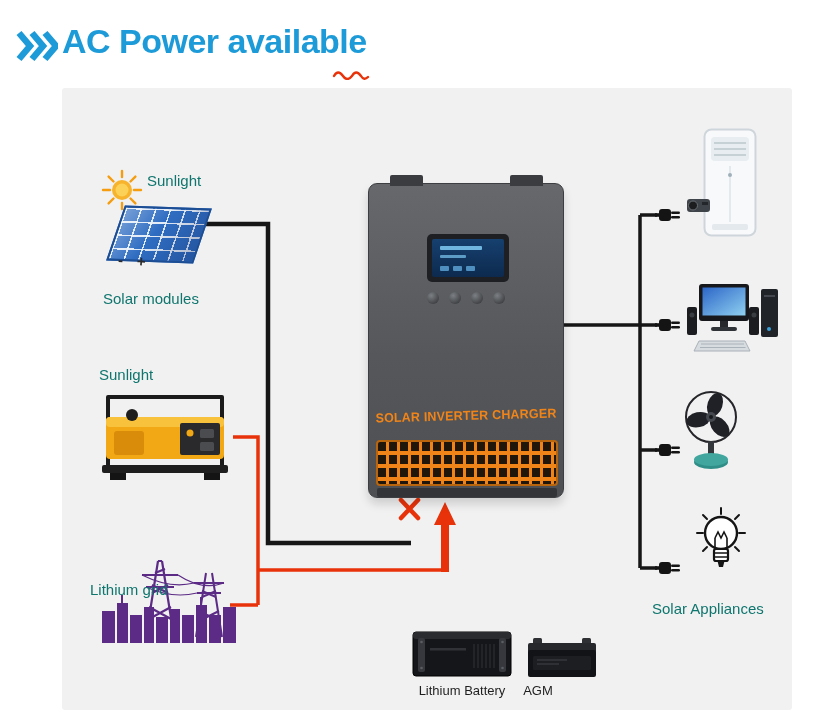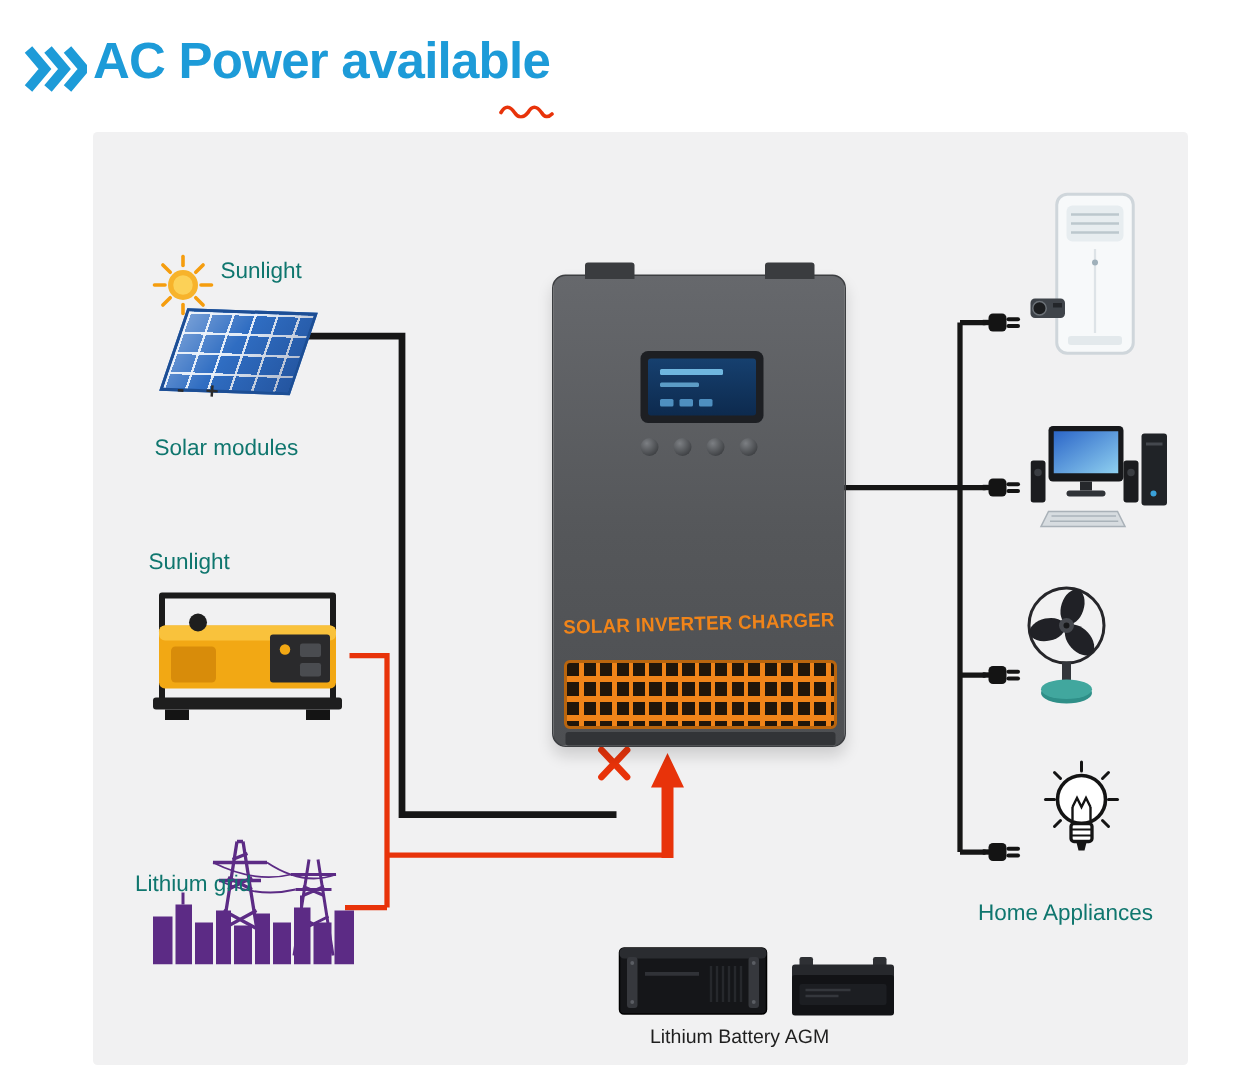--- a/index.html
+++ b/index.html
@@ -79,21 +79,21 @@
   #plug-ac{top:208px;} #plug-pc{top:318px;} #plug-fan{top:443px;} #plug-bulb{top:561px;}
   #ac-unit{left:703px;top:128px;width:54px;height:112px;}
   #camera{left:684px;top:193px;width:28px;height:24px;z-index:3;}
   #computer{left:687px;top:283px;width:92px;height:70px;}
   #fan{left:684px;top:390px;width:56px;height:82px;}
   #bulb{left:695px;top:505px;width:52px;height:76px;}
   #appliances-label{left:652px;top:600px;}
 
   
   #lithium{left:412px;top:624px;width:100px;height:56px;}
-  #lithium-label{left:404px;top:683px;width:116px;text-align:right;}
+  #lithium-label{left:404px;top:683px;width:116px;}
   #agm{left:527px;top:636px;width:70px;height:42px;}
   #agm-label{left:503px;top:683px;width:70px;}
 </style>
 </head>
 <body>
 
 <div id="stage">
 
   <div id="title-icon" class="abs">
     <svg viewBox="0 0 42 32">
@@ -325,21 +325,21 @@
         <line x1="8" y1="46" x2="12" y2="42"></line>
       </g>
       <circle cx="26" cy="28" r="16" fill="#ffffff" stroke="#141414" stroke-width="2.4"></circle>
       <path d="M20,33 L23,27 L26,33 L29,27 L32,33" fill="none" stroke="#141414" stroke-width="1.6"></path>
       <path d="M20,33 V42 M32,33 V42" stroke="#141414" stroke-width="1.6"></path>
       <rect x="19" y="44" width="14" height="12" rx="2" fill="#fff" stroke="#141414" stroke-width="2.2"></rect>
       <path d="M19,48 H33 M19,52 H33" stroke="#141414" stroke-width="1.4"></path>
       <path d="M22.5,56 L24,62 H28 L29.5,56" fill="#141414"></path>
     </svg>
   </div>
-  <div id="appliances-label" class="lbl">Home Appliances</div>
+  <div id="appliances-label" class="lbl">Solar Appliances</div>
 
   <div id="lithium" class="icon">
     <svg viewBox="0 0 100 56">
       <rect x="1" y="8" width="98" height="44" rx="3" fill="#151619" stroke="#000" stroke-width="1"></rect>
       <rect x="1" y="8" width="98" height="7" rx="3" fill="#2a2c30"></rect>
       <rect x="6" y="14" width="7" height="34" rx="2" fill="#36383d"></rect>
       <rect x="87" y="14" width="7" height="34" rx="2" fill="#36383d"></rect>
       <circle cx="9.5" cy="18" r="1.3" fill="#5a5d63"></circle>
         <circle cx="9.5" cy="44" r="1.3" fill="#5a5d63"></circle>
       <circle cx="90.5" cy="18" r="1.3" fill="#5a5d63"></circle>

